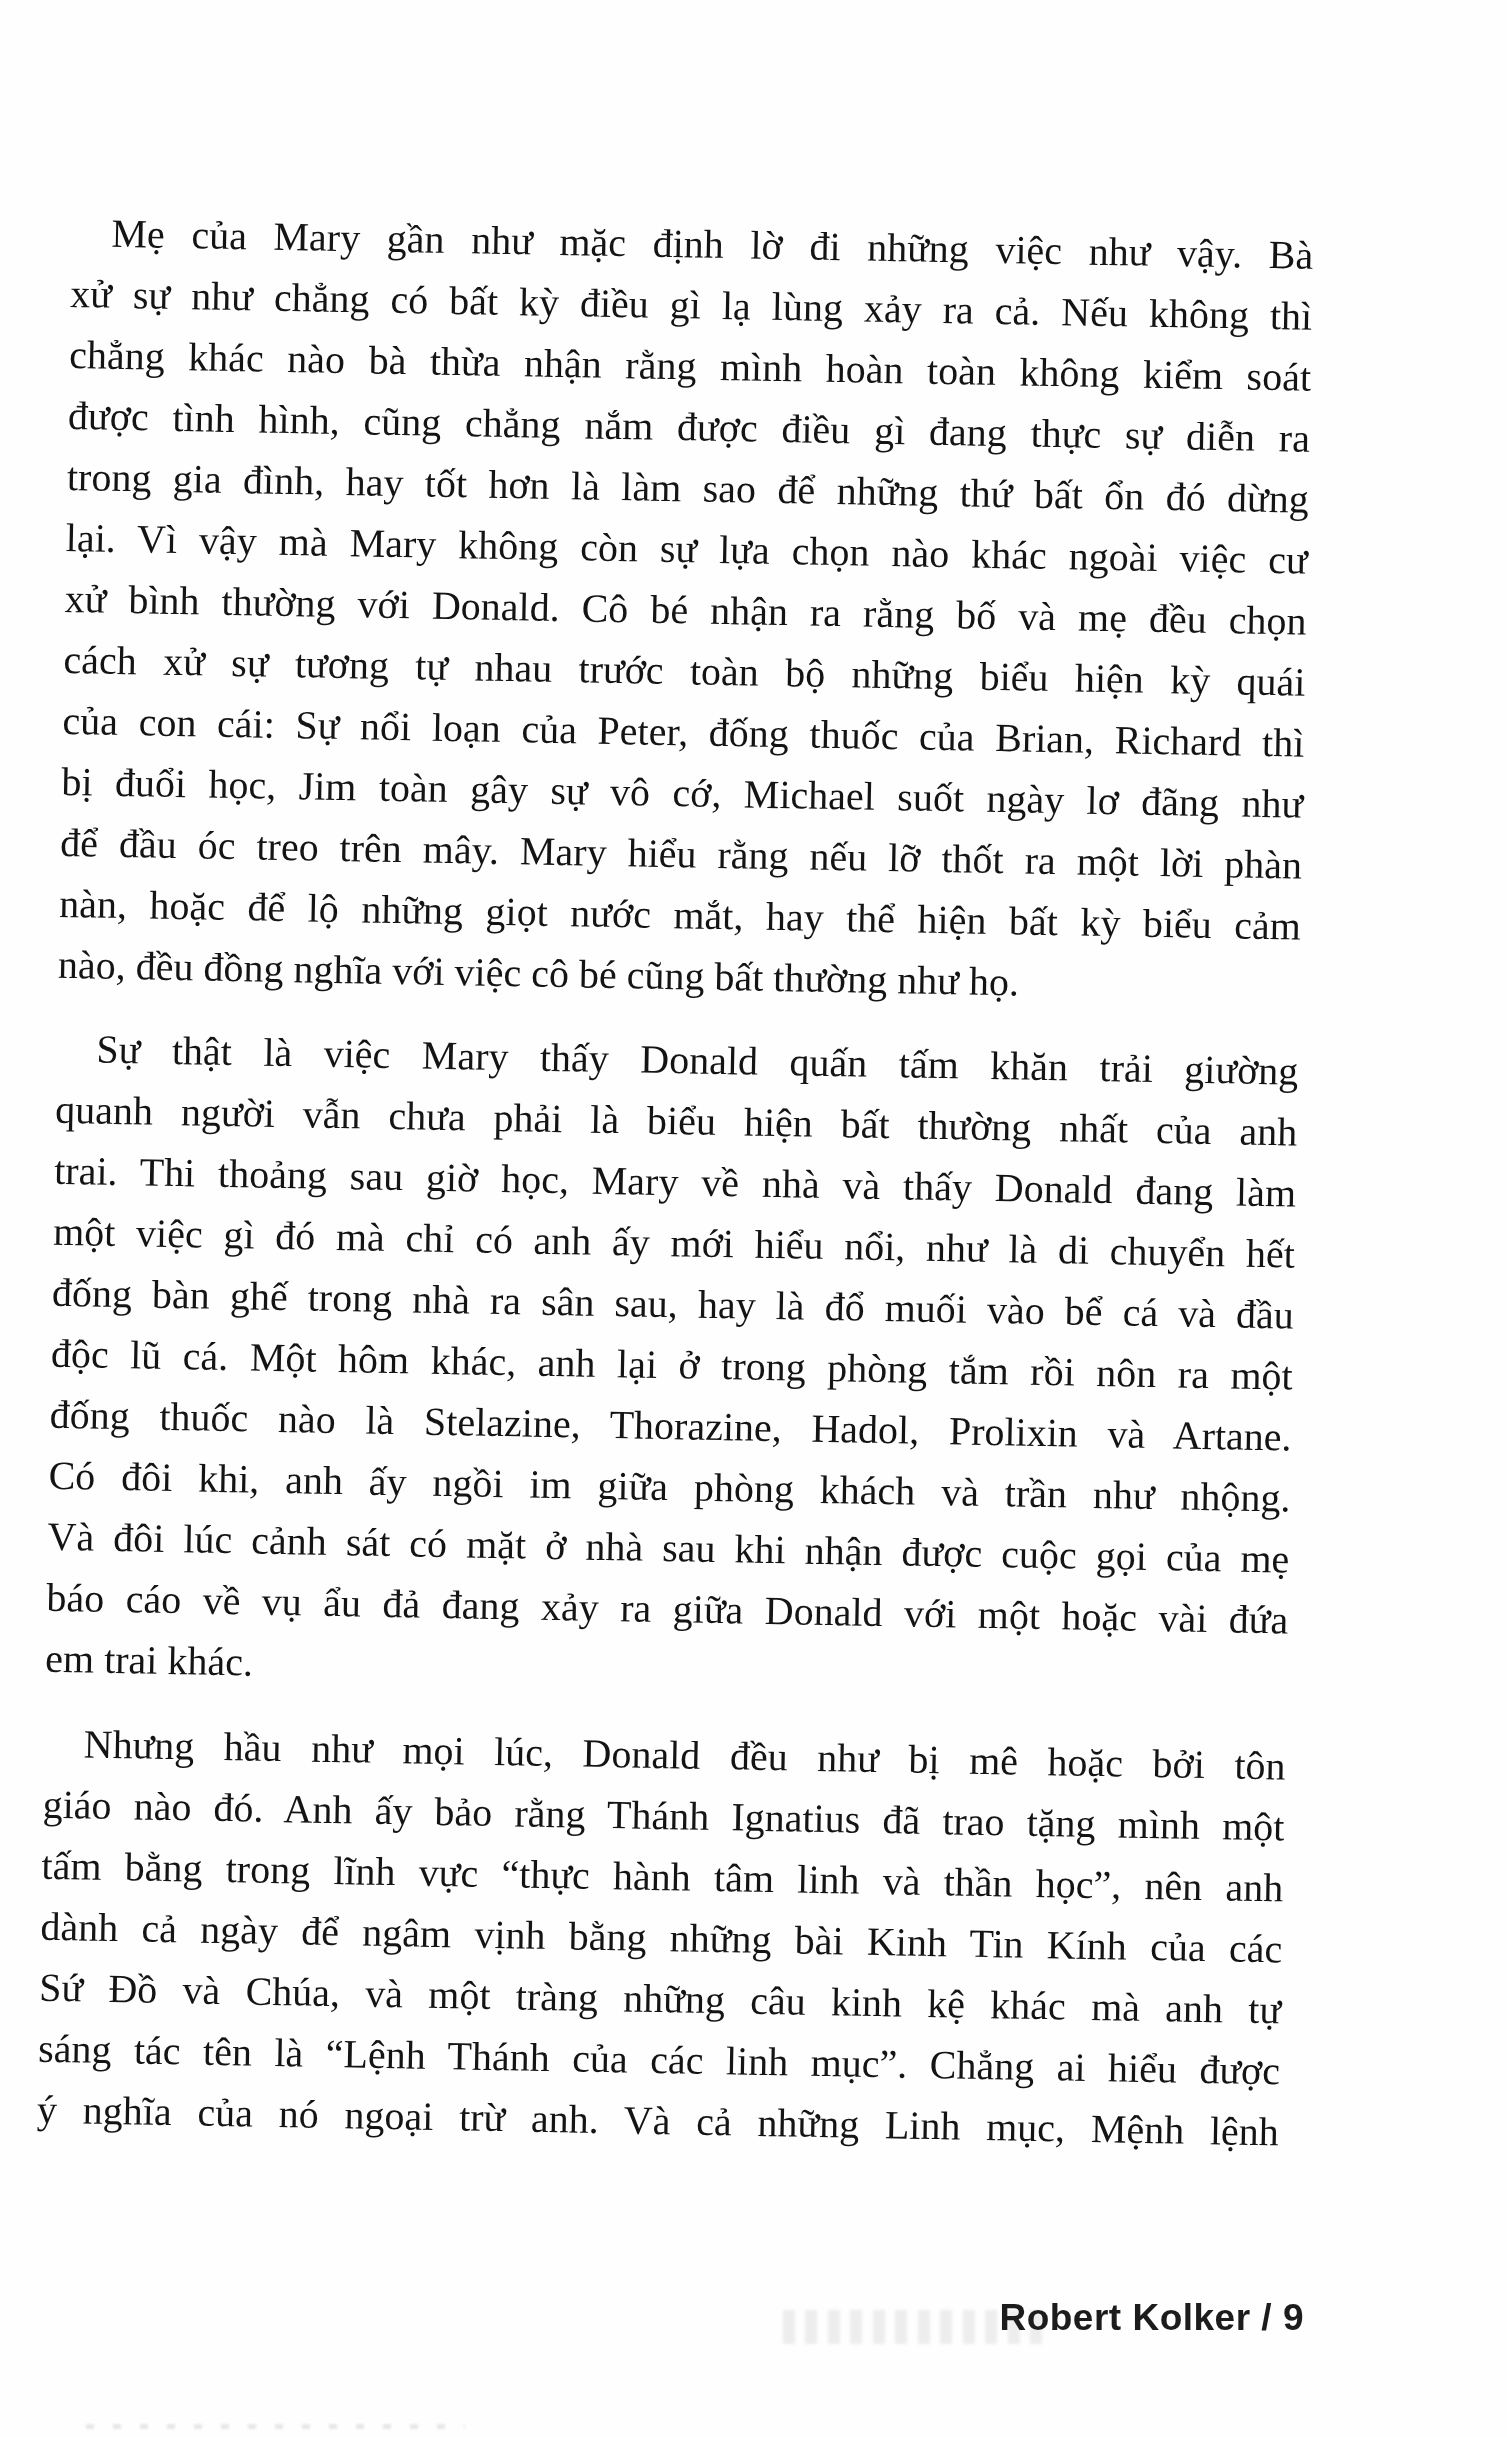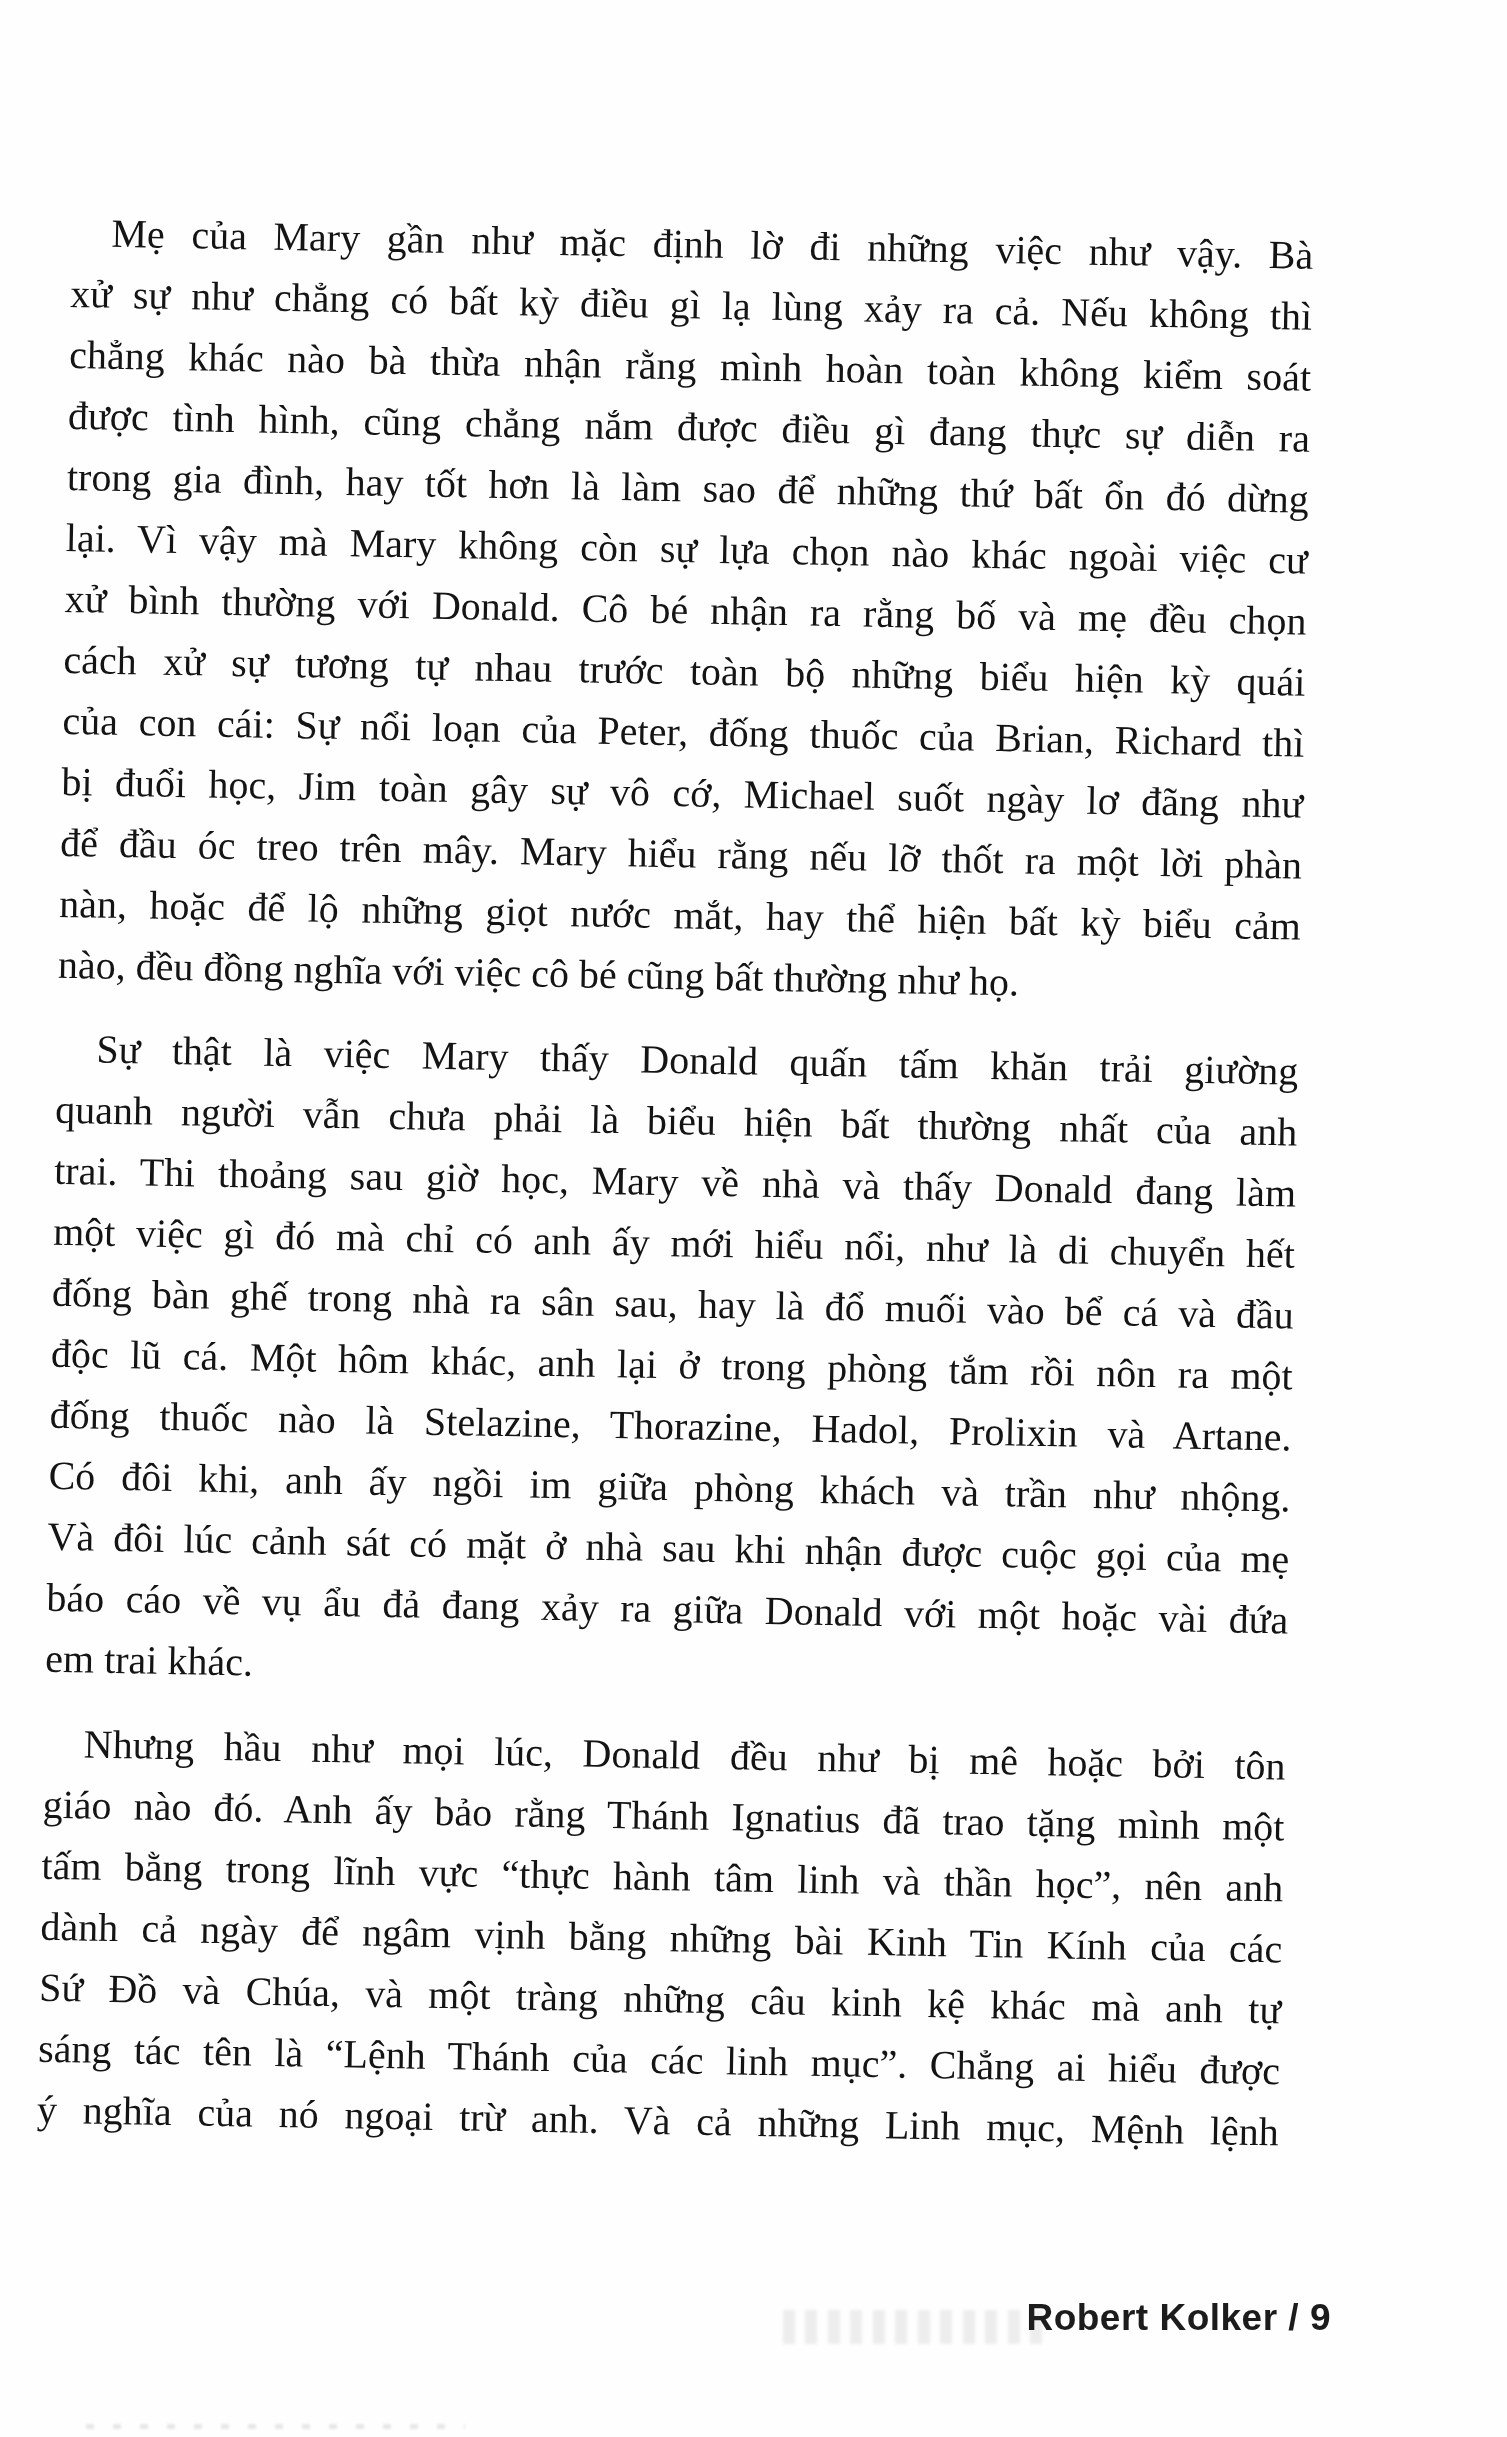--- a/index.html
+++ b/index.html
@@ -35,21 +35,21 @@
   }
   .line.indent {
     text-indent: 40px;
   }
   .line.end {
     text-align-last: left;
   }
   .footer {
     position: absolute;
     top: 2297px;
-    right: 176px;
+    right: 203px;
     font-family: "Liberation Sans", sans-serif;
     font-size: 37px;
     font-weight: 600;
     color: #1c1c1c;
     letter-spacing: 0.5px;
     text-align: right;
   }
   .ghost-smudge {
     position: absolute;
     top: 2310px;

